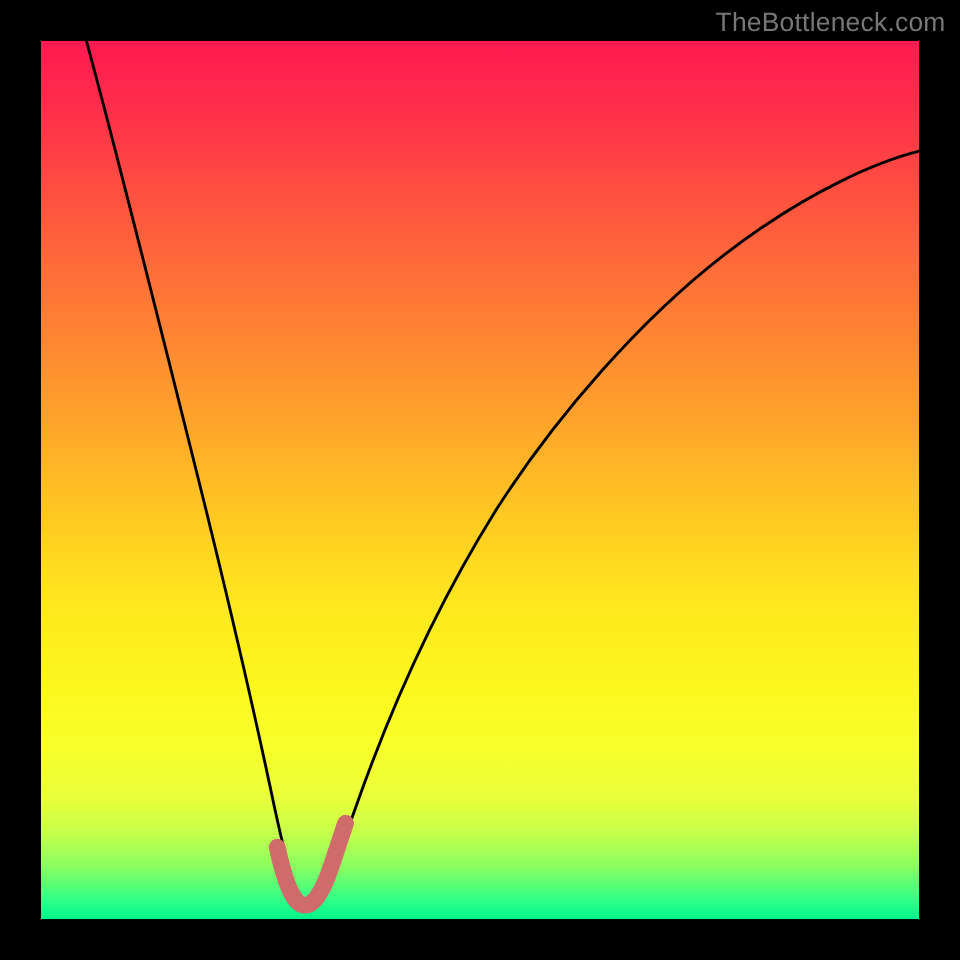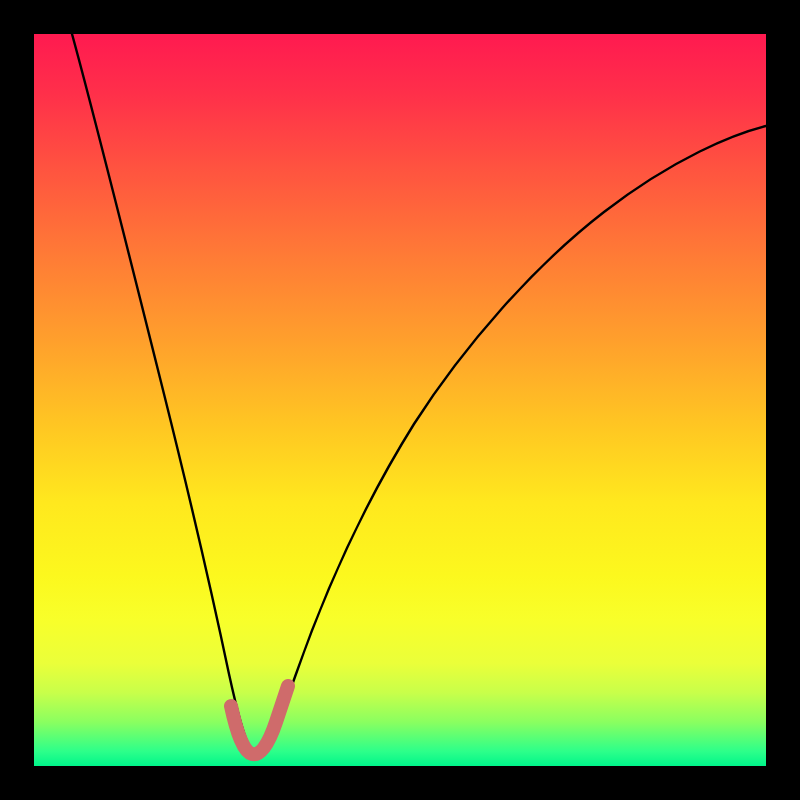--- a/index.html
+++ b/index.html
@@ -61,20 +61,21 @@
   svg.curve {
     position: absolute;
     inset: 0;
   }
 </style>
 </head>
 <body>
 
 <div class="frame">
 
+  <div class="watermark">TheBottleneck.com</div>
 
   <div class="plot-area">
     <div class="gradient-bg"></div>
 
     <svg class="curve" viewBox="0 0 732 732" preserveAspectRatio="none">
       <path d="
             M 38 0
             C 60 80, 90 200, 130 360
             C 155 460, 175 545, 195 640
             C 202 672, 208 698, 215 712

